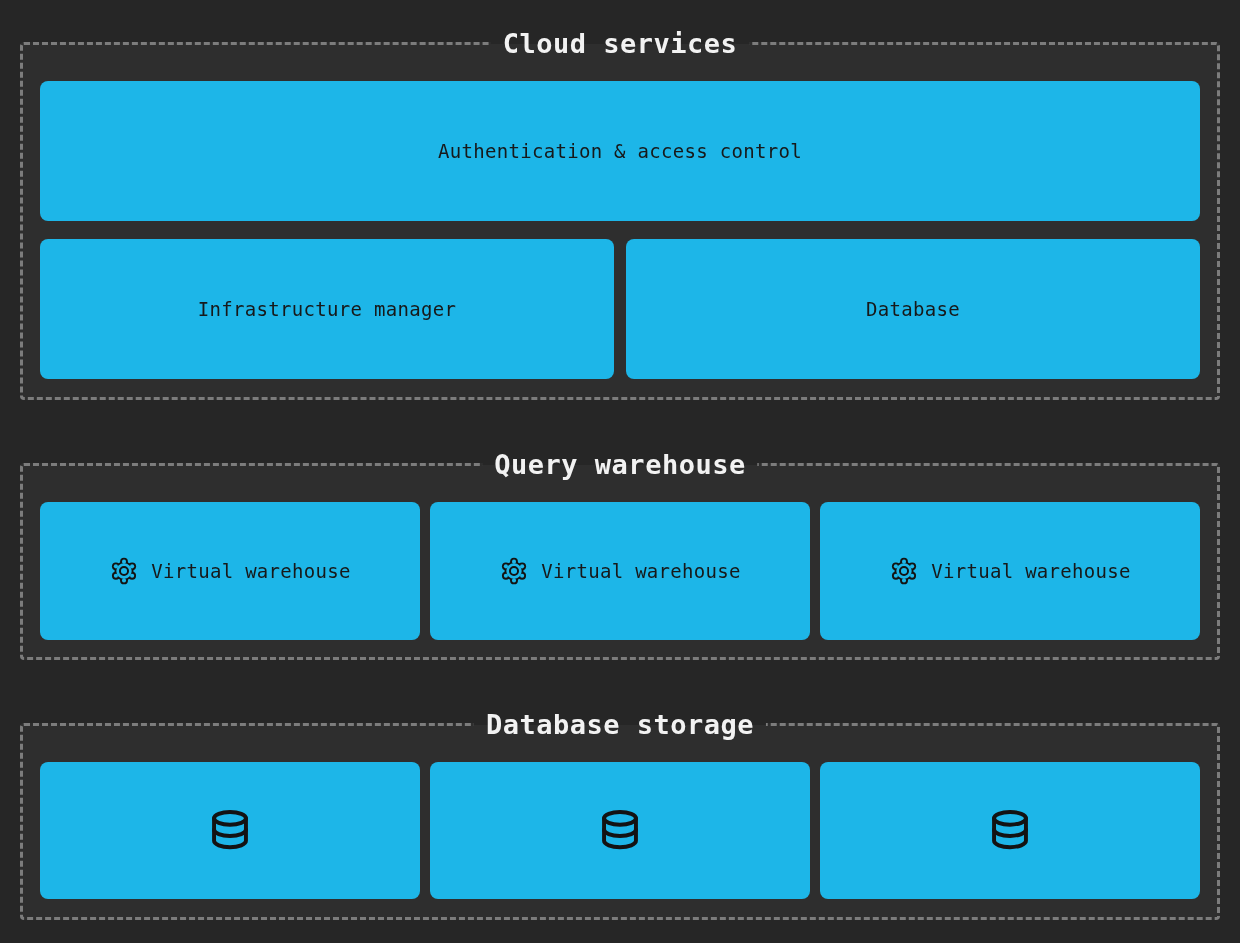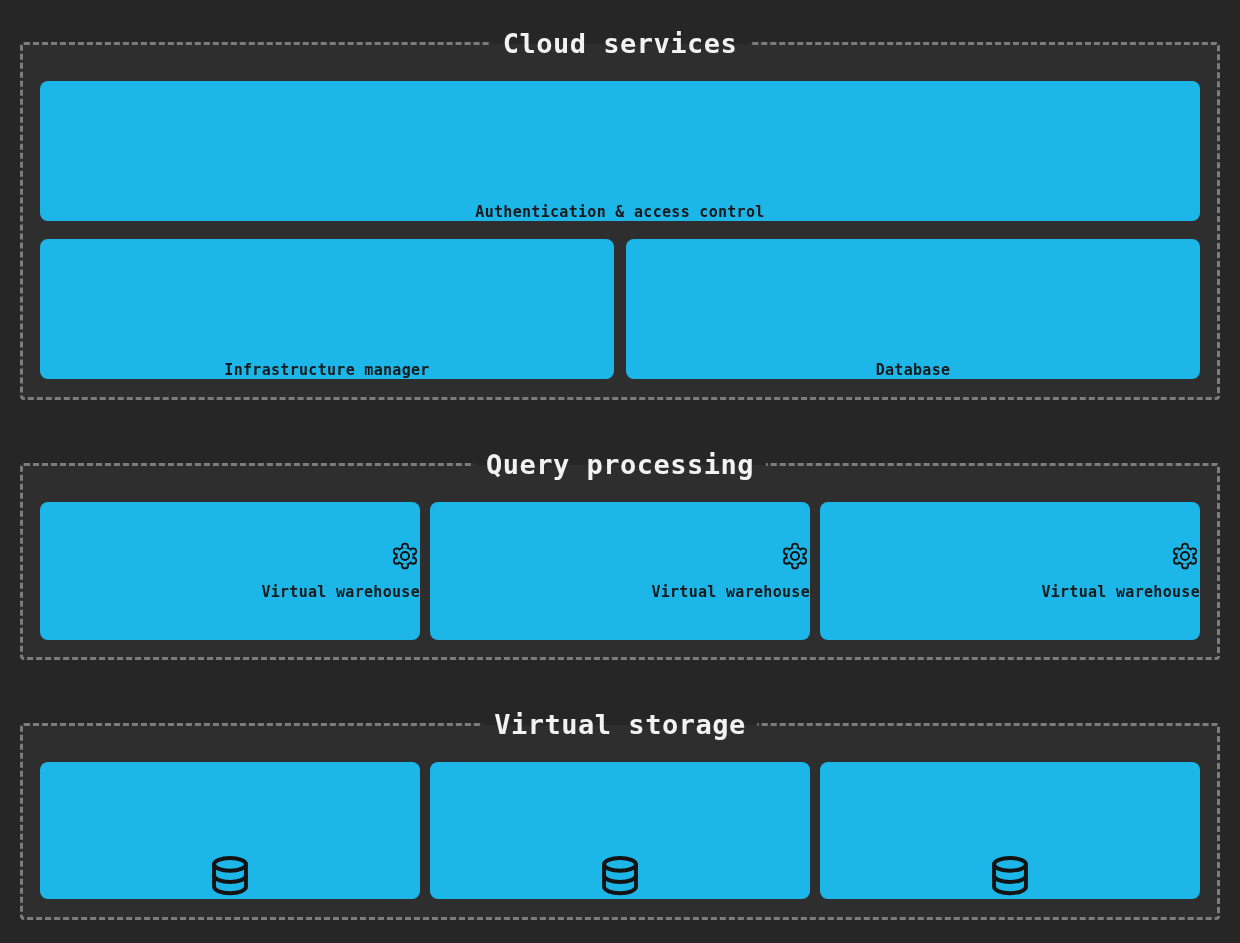--- a/index.html
+++ b/index.html
@@ -40,33 +40,33 @@
     font-weight:600;
     letter-spacing:0.5px;
     white-space:nowrap;
   }
   #cloud{height:358px;padding:36px 17px 17px;}
   #query,#storage{height:197px;margin-top:63px;padding:36px 17px 17px;}
   .box{
     background:var(--cyan);
     border-radius:8px;
     display:flex;
-    align-items:flex-end;
+    align-items:center;
     justify-content:center;
     color:var(--label-color);
-    font-size:15px;
-    font-weight:700;
+    font-size:19px;
+    font-weight:400;
     letter-spacing:0.3px;
   }
   .box.wide{height:140px;width:100%;}
   .row{display:flex;margin-top:18px;}
   .row.cols-4{gap:12px;}
   .row.cols-3{gap:10px;margin-top:0;}
   .row .box{flex:1;height:140px;}
-  #query .box{height:138px;flex-direction:column;gap:12px;}
+  #query .box{height:138px;flex-direction:row;gap:12px;}
   #storage .box{height:137px;}
   .icon{display:flex;align-items:center;justify-content:center;}
 </style>
 </head>
 <body>
 
 <div class="page">
 
   <section class="group" id="cloud">
     <div class="group-title">Cloud services</div>
@@ -77,21 +77,21 @@
       <div class="box">
         <span class="box-label">Infrastructure manager</span>
       </div>
       <div class="box">
         <span class="box-label">Database</span>
       </div>
     </div>
   </section>
 
   <section class="group" id="query">
-    <div class="group-title">Query processing</div>
+    <div class="group-title">Query warehouse</div>
     <div class="row cols-3">
 
       <div class="box">
         <span class="icon">
           <svg width="30" height="30" viewBox="0 0 32 32">
             <g fill="var(--icon-stroke)">
               <circle cx="16" cy="16" r="10.2"></circle>
               <circle cx="16" cy="6" r="4.2"></circle>
                 <circle cx="7.34" cy="11" r="4.2"></circle>
               <circle cx="7.34" cy="21" r="4.2"></circle>
@@ -165,21 +165,21 @@
             <circle cx="16" cy="16" r="4.3" fill="none" stroke="var(--icon-stroke)" stroke-width="2.1"></circle>
           </svg>
         </span>
         <span class="box-label">Virtual warehouse</span>
       </div>
 
     </div>
   </section>
 
   <section class="group" id="storage">
-    <div class="group-title">Virtual storage</div>
+    <div class="group-title">Database storage</div>
     <div class="row cols-3">
 
       <div class="box">
         <span class="icon">
           <svg width="48" height="45" viewBox="0 0 24 24" fill="none" stroke="var(--icon-stroke)" stroke-width="2.1" stroke-linecap="round" stroke-linejoin="round">
             <ellipse cx="12" cy="5.5" rx="8.5" ry="3.4"></ellipse>
             <path d="M20.5 11.5c0 1.88-3.8 3.4-8.5 3.4s-8.5-1.52-8.5-3.4"></path>
             <path d="M3.5 5.5v12c0 1.88 3.8 3.4 8.5 3.4s8.5-1.52 8.5-3.4v-12"></path>
           </svg>
         </span>

